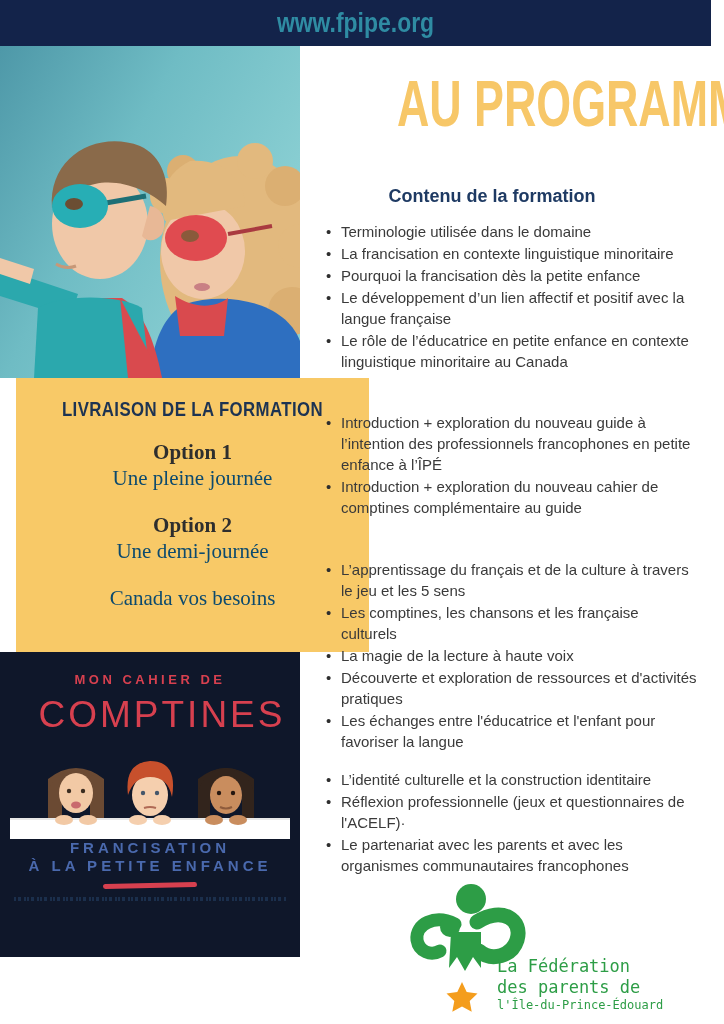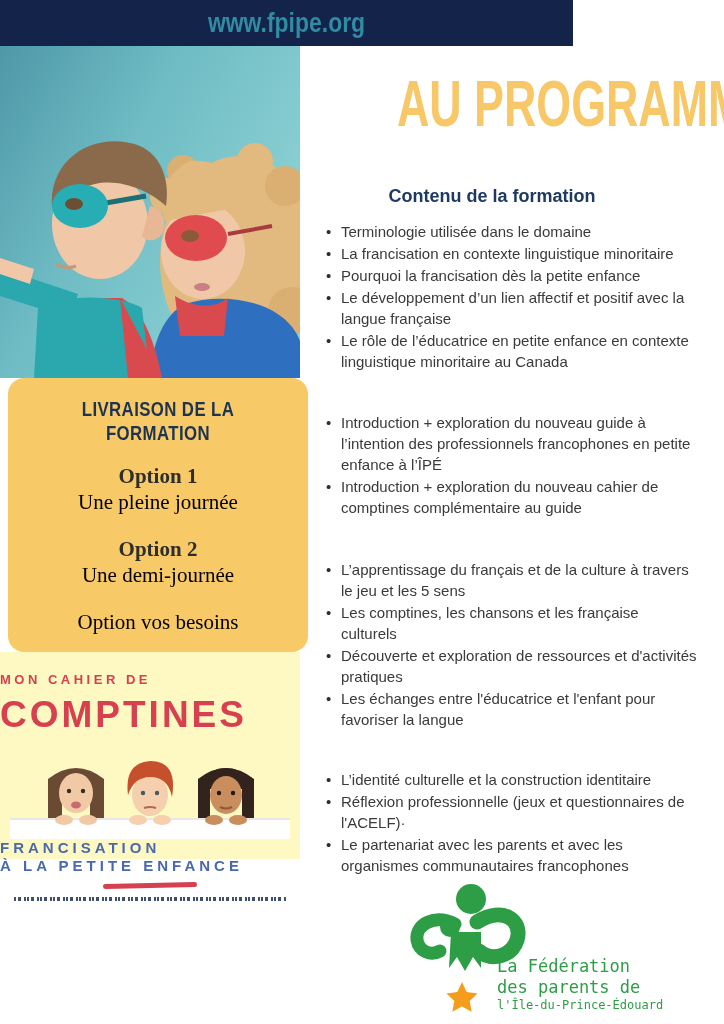--- a/index.html
+++ b/index.html
@@ -3,42 +3,42 @@
 <meta charset="utf-8">
 <style>
   * { margin:0; padding:0; box-sizing:border-box; }
   html,body { background:#ffffff; }
   body { font-family:"Liberation Sans", sans-serif; }
   #page { position:relative; width:724px; height:1024px; background:#ffffff; overflow:hidden; }
 
   .cond { display:inline-block; white-space:nowrap; transform-origin:center; }
 
   
-  .header-bar { position:absolute; left:0; top:0; width:573px; height:46px;
+  .header-bar { position:absolute; left:0; top:0; width:711px; height:46px;
     background:#13234A; display:flex; align-items:center; justify-content:center; }
   .header-url { color:#2F8CA3; font-weight:700; font-size:27px; transform:scaleX(.85); }
 
   
   .hero { position:absolute; left:0; top:46px; width:300px; height:332px; overflow:hidden; }
 
-  .delivery { position:absolute; left:8px; top:378px; width:300px; height:274px;
-    background:#F8C967; text-align:center;border-radius:16px; }
+  .delivery { position:absolute; left:16px; top:378px; width:353px; height:274px;
+    background:#F8C967; text-align:center; }
   .delivery-title { margin-top:19px; color:#1D3352; font-weight:700; font-size:21px;
     letter-spacing:.5px; transform:scaleX(.8); }
   .options { margin-top:18px; }
   .option { margin-bottom:21px; line-height:26px;font-family:Liberation Serif, serif; }
   .option-label { font-weight:700; font-size:21px; color:#2E2E2E; }
-  .option-desc { font-size:21px; color:#000000; }
-
-  .book { position:absolute; left:0; top:652px; width:300px; height:207px;
-    background:#fef9c3; text-align:left; }
+  .option-desc { font-size:21px; color:#0c4a6e; }
+
+  .book { position:absolute; left:0; top:652px; width:300px; height:305px;
+    background:#0f172a; text-align:center; }
   .book-kicker { position:absolute; left:0; width:300px; top:20px; color:#D7404F;
     font-weight:700; font-size:13px; letter-spacing:3.5px; }
-  .book-title { position:absolute; left:0; width:300px; top:42px; color:#D7404F;
-    font-weight:700; font-size:37px; letter-spacing:3px; }
+  .book-title { position:absolute; left:12px; width:300px; top:42px; color:#D7404F;
+    font-weight:400; font-size:37px; letter-spacing:3px; }
   .book-kids { position:absolute; left:10px; top:103px; }
   .book-sub { position:absolute; left:0; width:300px; top:187px; color:#4A69AD;
     font-weight:700; font-size:15px; letter-spacing:4px; line-height:18px; }
   .book-squiggle { position:absolute; left:103px; top:231px; width:94px; height:5px;
     background:#D7404F; border-radius:3px; transform:rotate(-1.2deg); }
   .book-cliptext { position:absolute; left:14px; top:245px; width:272px; height:4px; opacity:.85;
     background:repeating-linear-gradient(90deg,#1d3352 0 2px,transparent 2px 4px,#1d3352 4px 7px,transparent 7px 10px,#1d3352 10px 12px,transparent 12px 13px); }
 
   .questions { position:absolute; left:0; top:903px; width:300px; height:121px;
     background:#13234A; text-align:center; }
@@ -124,21 +124,21 @@
     <div class="options">
       <div class="option">
         <div class="option-label">Option 1</div>
         <div class="option-desc">Une pleine journée</div>
       </div>
       <div class="option">
         <div class="option-label">Option 2</div>
         <div class="option-desc">Une demi-journée</div>
       </div>
       <div class="option">
-        <div class="option-desc">Option vos besoins</div>
+        <div class="option-desc">Canada vos besoins</div>
       </div>
     </div>
   </div>
 
   <div class="book">
     <div class="book-kicker">MON CAHIER DE</div>
     <div class="book-title">COMPTINES</div>
     <svg class="book-kids" width="280" height="84" viewBox="0 0 280 84">
 
       <path d="M38,66 L38,28 Q66,0 94,28 L94,66 L80,66 L80,36 L52,36 L52,66 Z" fill="#6B4A33"></path>
@@ -193,20 +193,21 @@
   </ul>
 
   <ul class="bullets g2">
     <li>Introduction + exploration du nouveau guide à l’intention des professionnels francophones en petite enfance à l’ÎPÉ</li>
     <li>Introduction + exploration du nouveau cahier de comptines complémentaire au guide</li>
   </ul>
 
   <ul class="bullets g3">
     <li>L’apprentissage du français et de la culture à travers le jeu et les 5 sens</li>
     <li>Les comptines, les chansons et les française culturels</li>
+    <li>La magie de la lecture à haute voix</li>
     <li>Découverte et exploration de ressources et d'activités pratiques</li>
     <li>Les échanges entre l'éducatrice et l'enfant pour favoriser la langue</li>
   </ul>
 
   <ul class="bullets g4">
     <li>L’identité culturelle et la construction identitaire</li>
     <li>Réflexion professionnelle (jeux et questionnaires de l'ACELF)·</li>
     <li>Le partenariat avec les parents et avec les organismes communautaires francophones</li>
   </ul>
 

